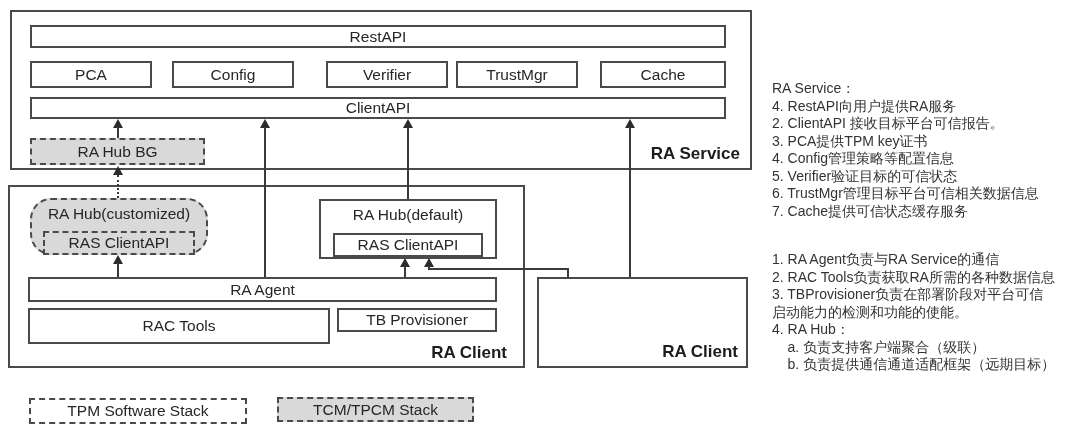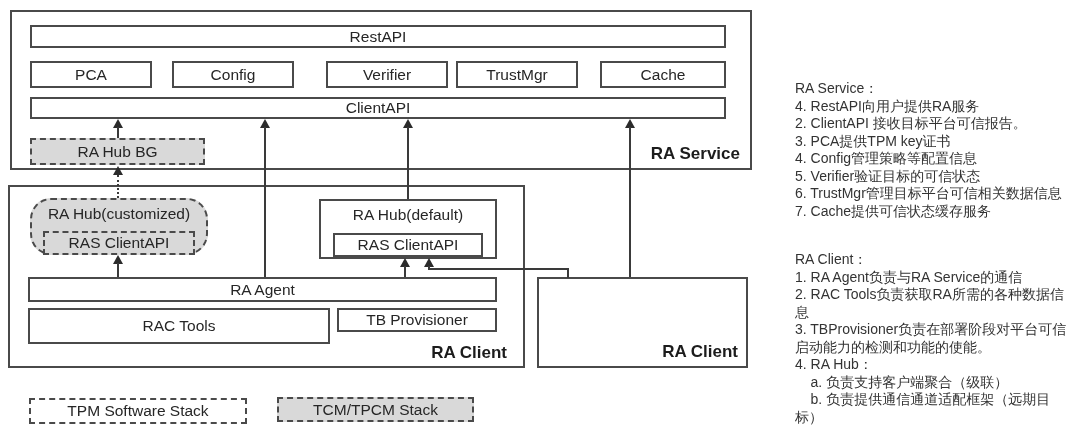--- a/index.html
+++ b/index.html
@@ -26,21 +26,21 @@
   .dotline{position:absolute;width:0;border-left:2px dotted #3a3a3a;}
   .arrow-up{
     position:absolute;width:0;height:0;
     border-left:5px solid transparent;border-right:5px solid transparent;
     border-bottom:9px solid #2b2b2b;
   }
   .notes{
     position:absolute;left:772px;width:298px;
     font-size:14px;line-height:17.5px;color:#333333;
   }
-  .note-line{white-space:pre-wrap;margin-left:23px;}
+  .note-line{white-space:pre-wrap;}
 </style>
 </head>
 <body>
 
 <div id="stage">
 
   <div class="frame" style="left:10px;top:10px;width:742px;height:160px;"></div>
 
   <div class="box" style="left:30px;top:25px;width:696px;height:23px;">
     <span>RestAPI</span>
@@ -141,21 +141,20 @@
     <div class="note-line">4. RestAPI向用户提供RA服务</div>
     <div class="note-line">2. ClientAPI 接收目标平台可信报告。</div>
     <div class="note-line">3. PCA提供TPM key证书</div>
     <div class="note-line">4. Config管理策略等配置信息</div>
     <div class="note-line">5. Verifier验证目标的可信状态</div>
     <div class="note-line">6. TrustMgr管理目标平台可信相关数据信息</div>
     <div class="note-line">7. Cache提供可信状态缓存服务</div>
   </div>
 
   <div class="notes" style="top:251px;">
-    <div class="note-line">RA Client：</div>
     <div class="note-line">1. RA Agent负责与RA Service的通信</div>
     <div class="note-line">2. RAC Tools负责获取RA所需的各种数据信息</div>
     <div class="note-line">3. TBProvisioner负责在部署阶段对平台可信</div>
     <div class="note-line">启动能力的检测和功能的使能。</div>
     <div class="note-line">4. RA Hub：</div>
     <div class="note-line">    a. 负责支持客户端聚合（级联）</div>
     <div class="note-line">    b. 负责提供通信通道适配框架（远期目标）</div>
   </div>
 
 </div>

